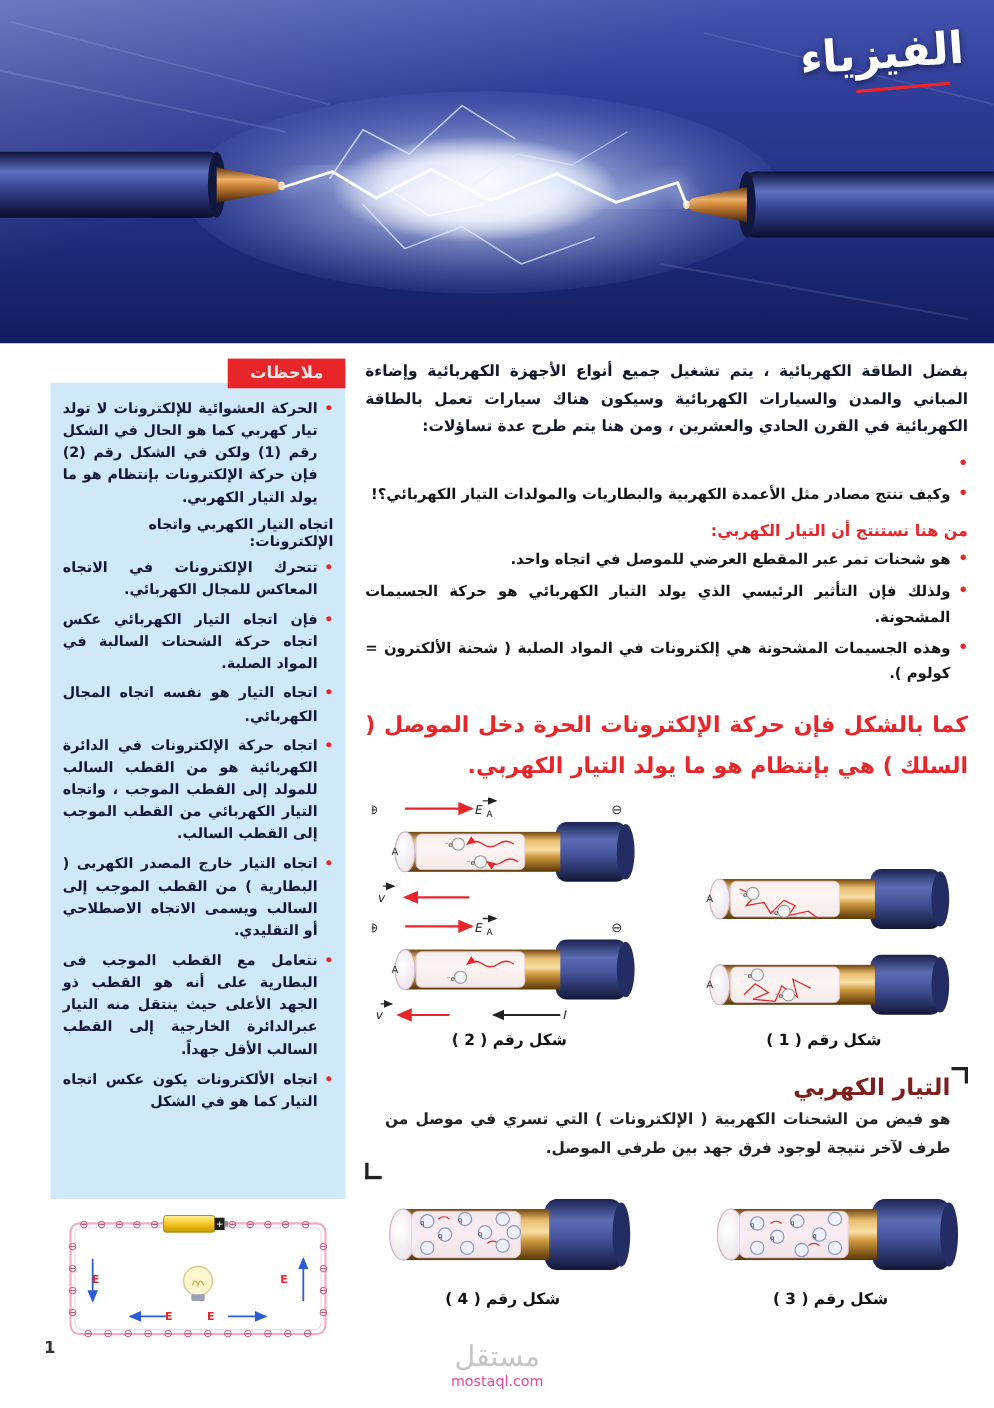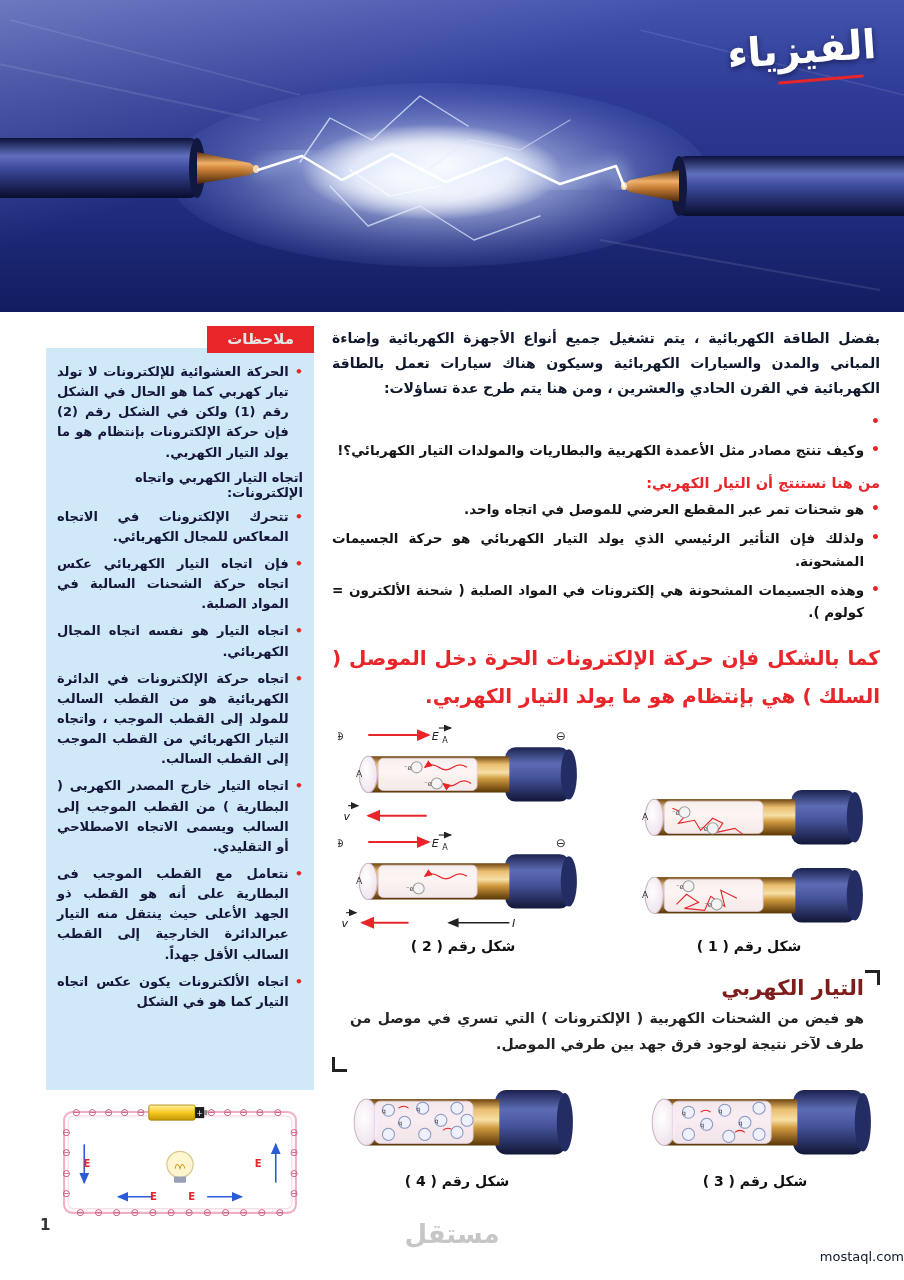--- a/index.html
+++ b/index.html
@@ -44,22 +44,22 @@
   .notes-tab { display:inline-block; background:#e8262a; color:#e5e5e5; font-weight:bold; font-size:15px; padding:4px 20px 5px; position:relative; z-index:2; margin-bottom:-5px; }
   .notes-box { background:#cfe9f8; padding:14px 11px 12px; min-height:742px; }
   .note-item { display:flex; gap:6px; font-size:13px; font-weight:bold; color:#15153a; line-height:1.55; margin-bottom:7px; text-align:justify; }
   .note-item .bl { color:#e8262a; flex:0 0 auto; font-size:13px; }
   .note-sub { font-size:13px; font-weight:bold; color:#15153a; margin:3px 0 7px; }
   .circuit-wrap { margin-top:12px; text-align:center; }
 
   
   .page-num { position:absolute; bottom:46px; left:40px; font-size:15px; font-weight:bold; color:#333; direction:ltr; }
   .watermark { position:absolute; bottom:16px; left:0; right:0; text-align:center; color:#bdbdbd; }
-  .watermark .wm-t { font-size:26px; font-weight:bold; opacity:.85; }
-  .watermark .wm-u { font-size:13px; color:#0f172a; direction:ltr;text-align:right; }
+  .watermark .wm-t { font-size:26px; font-weight:normal; opacity:.85; }
+  .watermark .wm-u { font-size:13px; color:#ec4899; direction:ltr; }
 
   svg text { font-family:"DejaVu Sans", sans-serif; }
 </style>
 </head>
 <body>
 
 <svg width="0" height="0" style="position:absolute" aria-hidden="true">
   <defs>
     <linearGradient id="gGold" x1="0" y1="0" x2="0" y2="1">
       <stop offset="0" stop-color="#6e4410"></stop>

